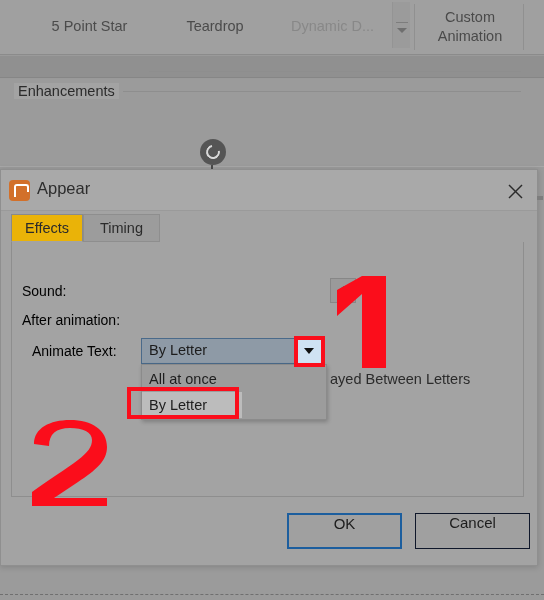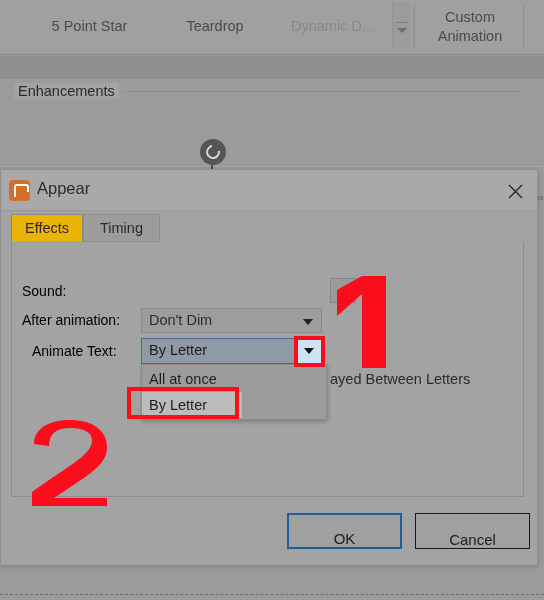--- a/index.html
+++ b/index.html
@@ -251,21 +251,21 @@
   }
 
   .bg-text {
     position: absolute; left: 330px; top: 371px;
     font-size: 14.5px; color: #2b2b2b;
   }
 
   
   .btn {
     position: absolute; height: 36px;
-    display: flex; align-items: flex-end; justify-content: center;
+    display: flex; align-items: flex-start; justify-content: center;
     font-size: 15px; color: #1d1d1d;
     background: #a0a0a0;
   }
   .btn-ok {
     left: 287px; top: 513px; width: 115px;
     border: 2px solid #1c5e9e;
   }
   .btn-cancel {
     left: 415px; top: 513px; width: 115px;
     border: 1px solid #0f172a;
@@ -352,24 +352,20 @@
   <div class="tab-underline"></div>
   <div class="group-topline"></div>
   <div class="group-label">Enhancements</div>
 
   <div class="frow-label lbl-sound">Sound:</div>
   <div class="sound-btn">
     <span class="spk"></span>
   </div>
 
   <div class="frow-label lbl-after">After animation:</div>
-  <div class="combo cb-after">
-    <span class="ctext">Don't Dim</span>
-    <span class="carrow"></span>
-  </div>
 
   <div class="frow-label lbl-anim">Animate Text:</div>
   <div class="cb-anim">
     <span class="ctext">By Letter</span>
   </div>
   <div class="cb-anim-btn">
     <span class="carrow"></span>
   </div>
 
   <div class="bg-text">ayed Between Letters</div>

